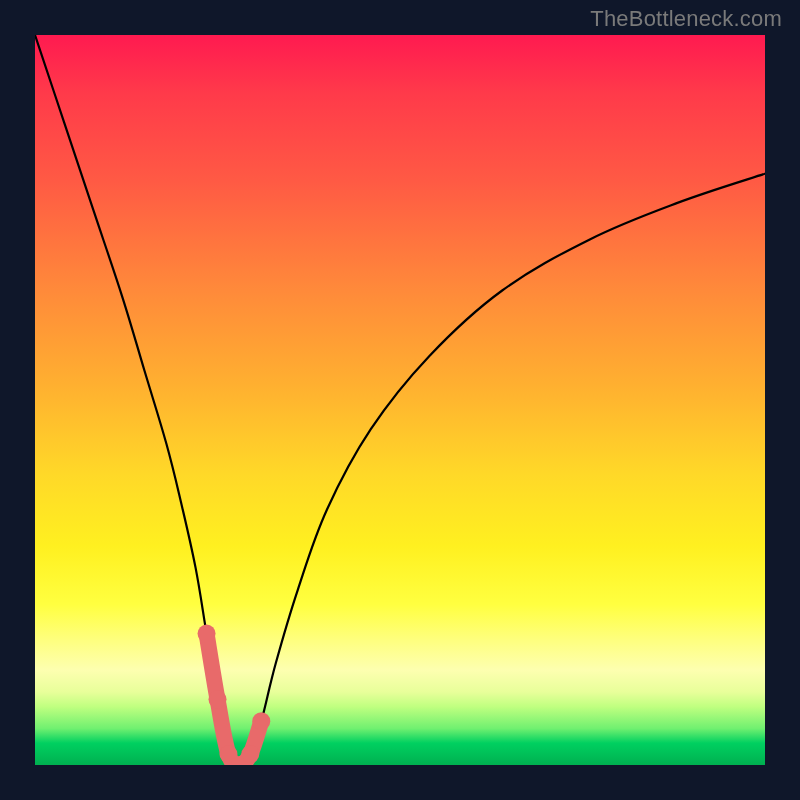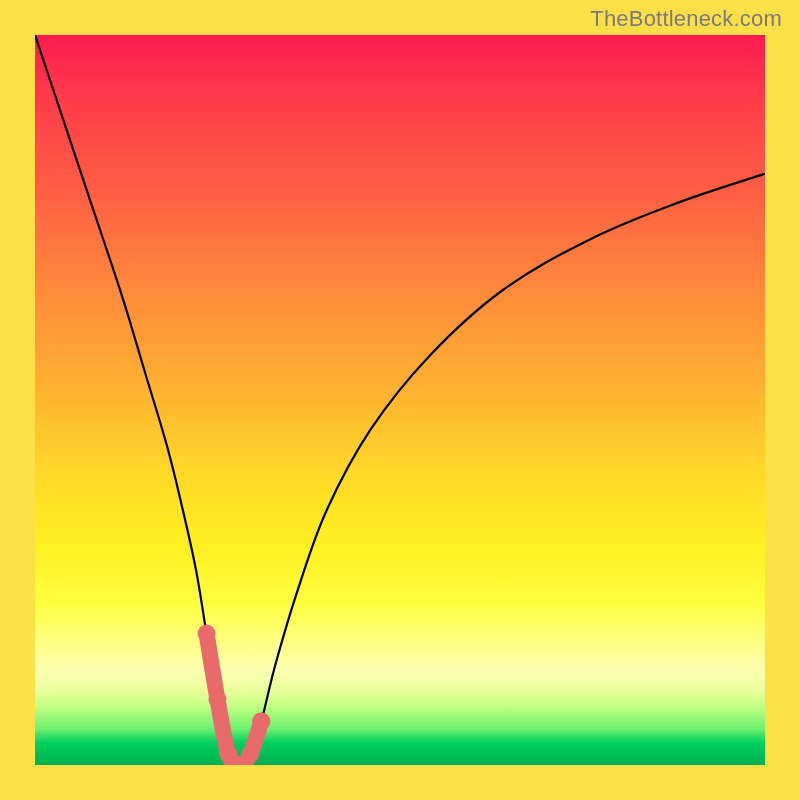--- a/index.html
+++ b/index.html
@@ -9,21 +9,21 @@
     height: 800px;
     background: #000;
     overflow: hidden;
   }
   .frame {
     position: absolute;
     left: 0;
     top: 0;
     width: 800px;
     height: 800px;
-    background: #fde047;
+    background: #0f172a;
   }
   .plot {
     position: absolute;
     left: 35px;
     top: 35px;
     width: 730px;
     height: 730px;
     overflow: hidden;
   }
   .gradient {

